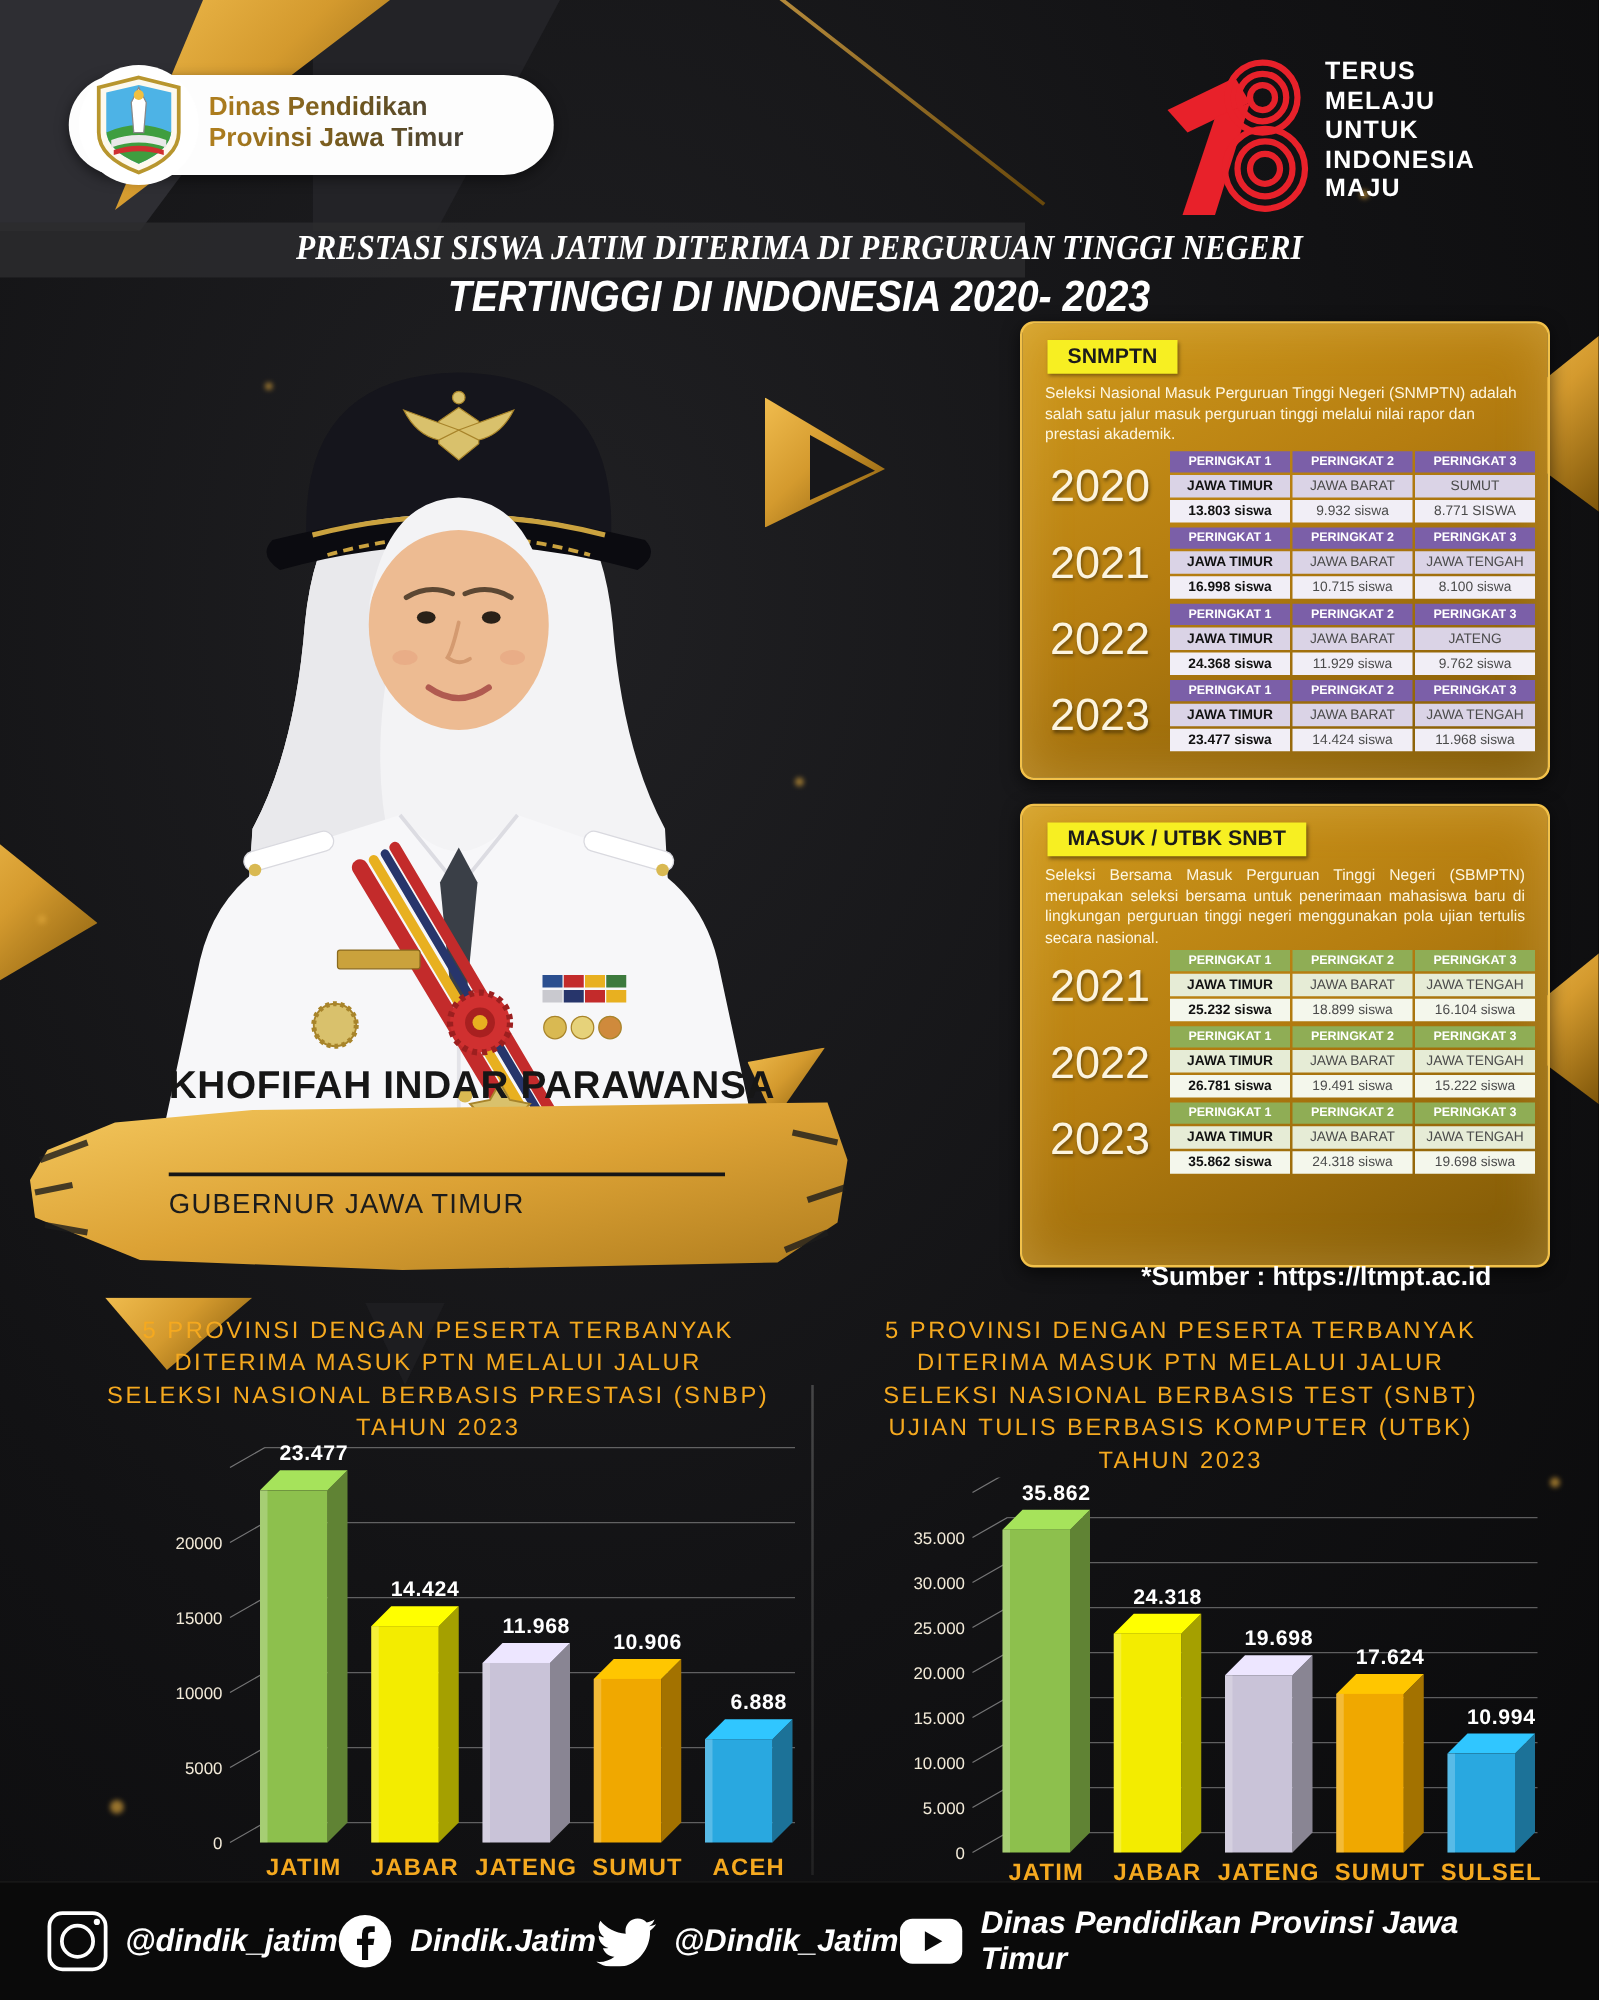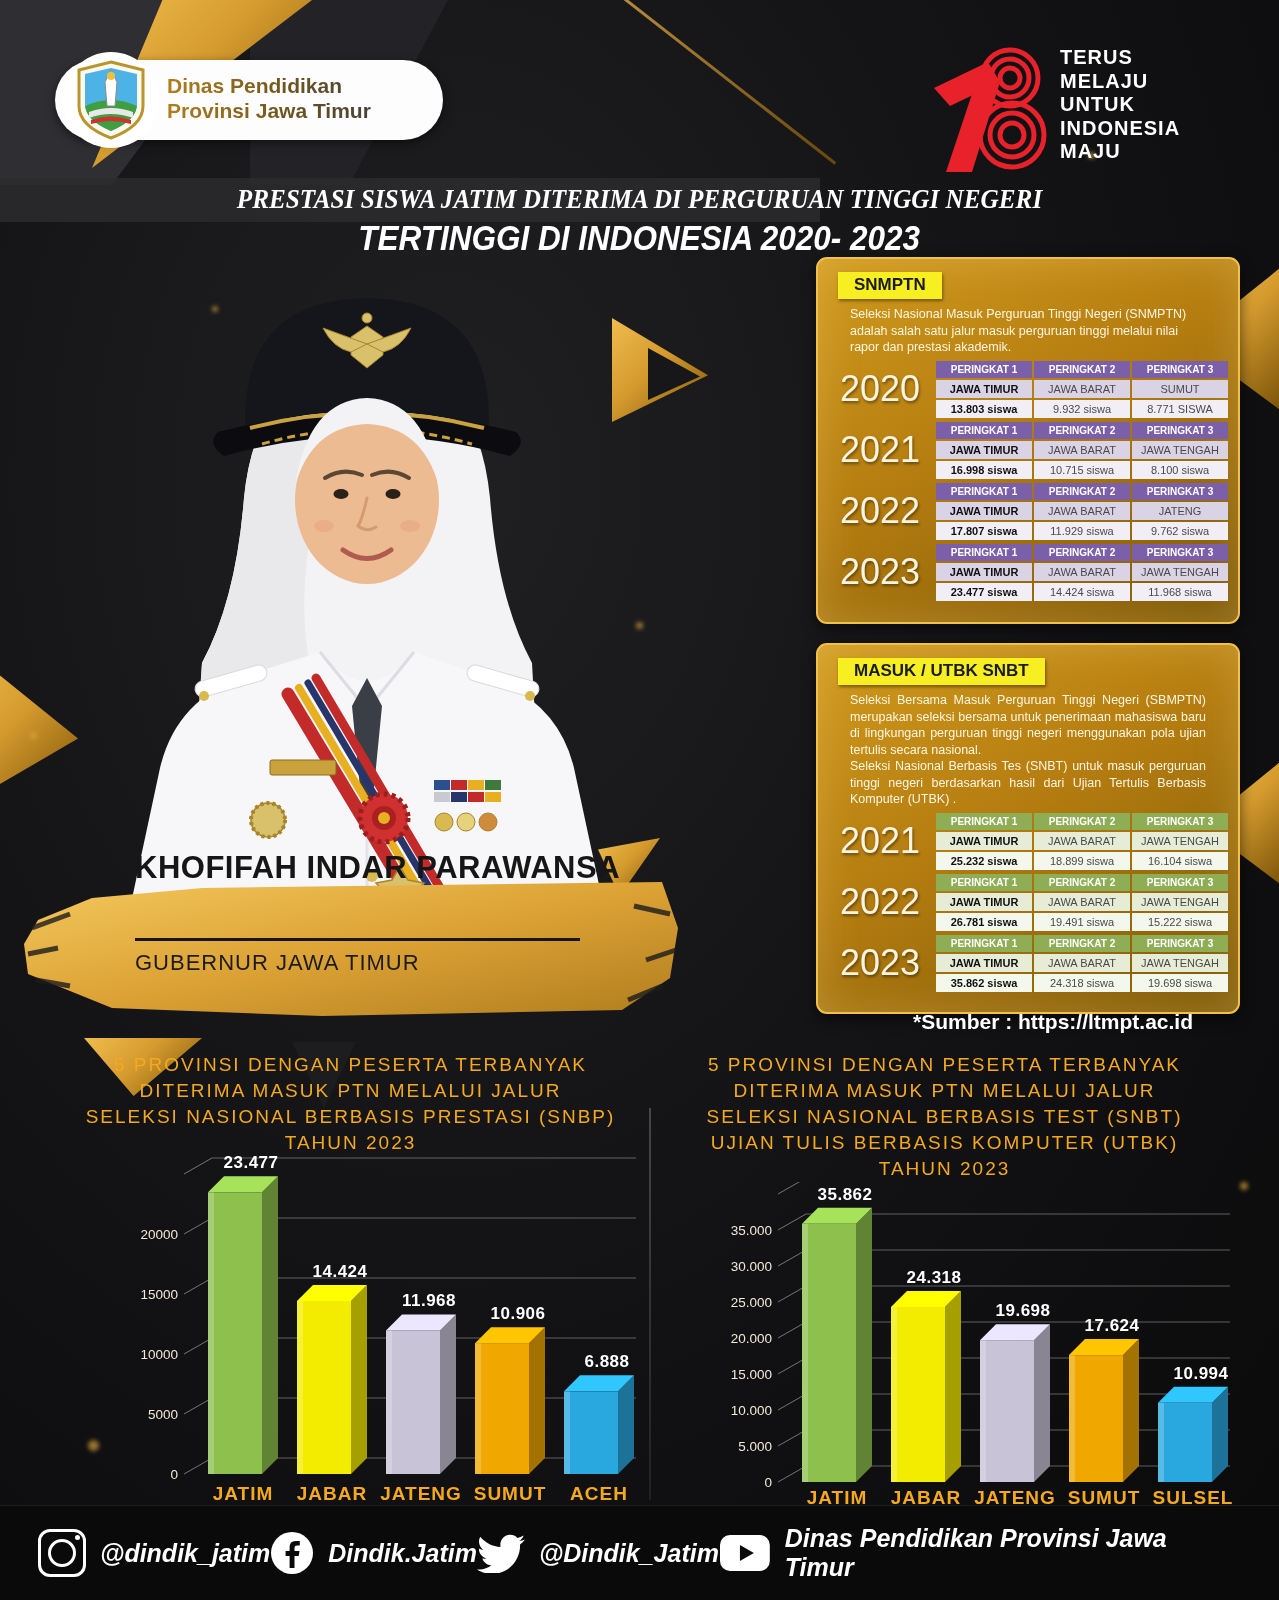--- a/index.html
+++ b/index.html
@@ -26,21 +26,21 @@
   
   .title-band{left:0;top:178px;width:820px;height:44px;background:#2b2b2e;opacity:.85;}
   .main-title1{left:0;top:183px;width:1279px;text-align:center;color:#fff;font-size:28px;font-weight:bold;font-style:italic;font-family:Liberation Serif, serif;}
   .main-title2{left:0;top:218px;width:1279px;text-align:center;color:#fff;font-size:35px;font-weight:bold;font-style:italic;}
   .squeeze{display:inline-block;transform:scaleX(.9);letter-spacing:0;}
   
   .panel{left:816px;width:420px;border-radius:11px;border:2px solid #f2c14a;
     background:linear-gradient(150deg,#d09a1d 0%,#b57d10 45%,#7e5806 100%);
     box-shadow:inset 0 0 40px rgba(255,230,160,.25), 0 4px 14px rgba(0,0,0,.6);}
   .panel-label{display:inline-block;margin:13px 0 0 20px;padding:3px 16px 4px;background:#f7ef22;color:#1b1b1b;font-weight:bold;font-size:17px;box-shadow:1px 2px 3px rgba(0,0,0,.4);}
-  .panel-desc{margin:7px 32px 5px;color:#fdf6e1;font-size:12.5px;line-height:16.5px;}
+  .panel-desc{margin:7px 18px 5px;color:#fdf6e1;font-size:12.5px;line-height:16.5px;}
   .just{text-align:justify;}
   .years{margin:2px 10px 0 6px;}
   .year-row{display:flex;align-items:center;margin-bottom:4px;}
   .year-num{width:112px;text-align:center;font-size:36px;color:#fcf4df;text-shadow:1px 2px 3px rgba(0,0,0,.45);}
   .mini-table{flex:1;display:grid;grid-template-columns:1fr 1fr 1fr;gap:2px;}
   .cell{text-align:center;padding:3px 1px;font-size:11px;color:#4a4a4a;}
   .cell.head{font-size:10px;font-weight:bold;color:#fff;background:var(--head);}
   .cell.prov{background:var(--provBg);}
   .cell.cnt{background:var(--cntBg);}
   .cell.b{font-weight:bold;color:#111;}
@@ -267,21 +267,21 @@
         </div>
         <div class="year-row">
           <div class="year-num">2022</div>
           <div class="mini-table">
             <div class="cell head">PERINGKAT 1</div>
             <div class="cell head">PERINGKAT 2</div>
             <div class="cell head">PERINGKAT 3</div>
             <div class="cell prov b">JAWA TIMUR</div>
             <div class="cell prov">JAWA BARAT</div>
             <div class="cell prov">JATENG</div>
-            <div class="cell cnt b">17.807 siswa</div>
+            <div class="cell cnt b">24.368 siswa</div>
             <div class="cell cnt">11.929 siswa</div>
             <div class="cell cnt">9.762 siswa</div>
           </div>
         </div>
         <div class="year-row">
           <div class="year-num">2023</div>
           <div class="mini-table">
             <div class="cell head">PERINGKAT 1</div>
             <div class="cell head">PERINGKAT 2</div>
             <div class="cell head">PERINGKAT 3</div>
@@ -292,21 +292,20 @@
             <div class="cell cnt">14.424 siswa</div>
             <div class="cell cnt">11.968 siswa</div>
           </div>
         </div>
       </div>
   </div>
 
   <div class="abs panel" style="top:643px;height:367px;">
     <div class="panel-label">MASUK / UTBK SNBT</div>
     <div class="panel-desc just" style="margin-bottom:0;">Seleksi Bersama Masuk Perguruan Tinggi Negeri (SBMPTN) merupakan seleksi bersama untuk penerimaan mahasiswa baru di lingkungan perguruan tinggi negeri menggunakan pola ujian tertulis secara nasional.</div>
-    <div class="panel-desc just" style="margin-top:0;">Seleksi Nasional Berbasis Tes (SNBT) untuk masuk perguruan tinggi negeri berdasarkan hasil dari Ujian Tertulis Berbasis Komputer (UTBK) .</div>
     <div class="years theme-green">
         <div class="year-row">
           <div class="year-num">2021</div>
           <div class="mini-table">
             <div class="cell head">PERINGKAT 1</div>
             <div class="cell head">PERINGKAT 2</div>
             <div class="cell head">PERINGKAT 3</div>
             <div class="cell prov b">JAWA TIMUR</div>
             <div class="cell prov">JAWA BARAT</div>
             <div class="cell prov">JAWA TENGAH</div>

